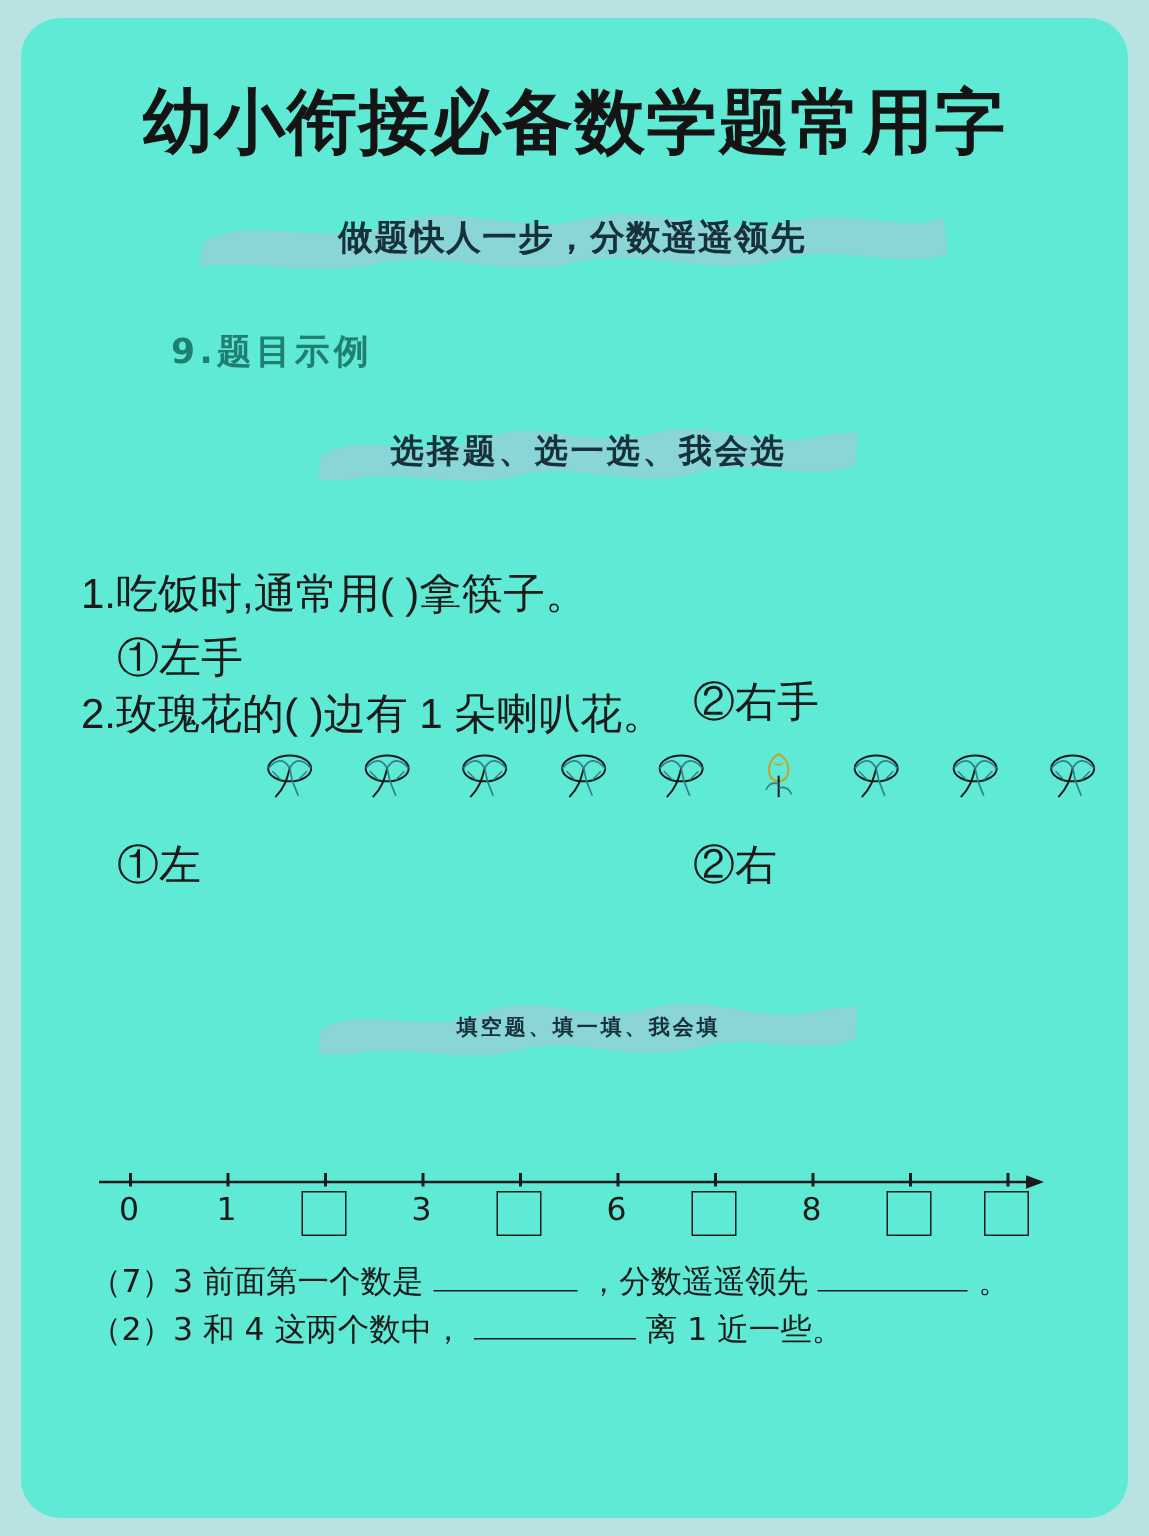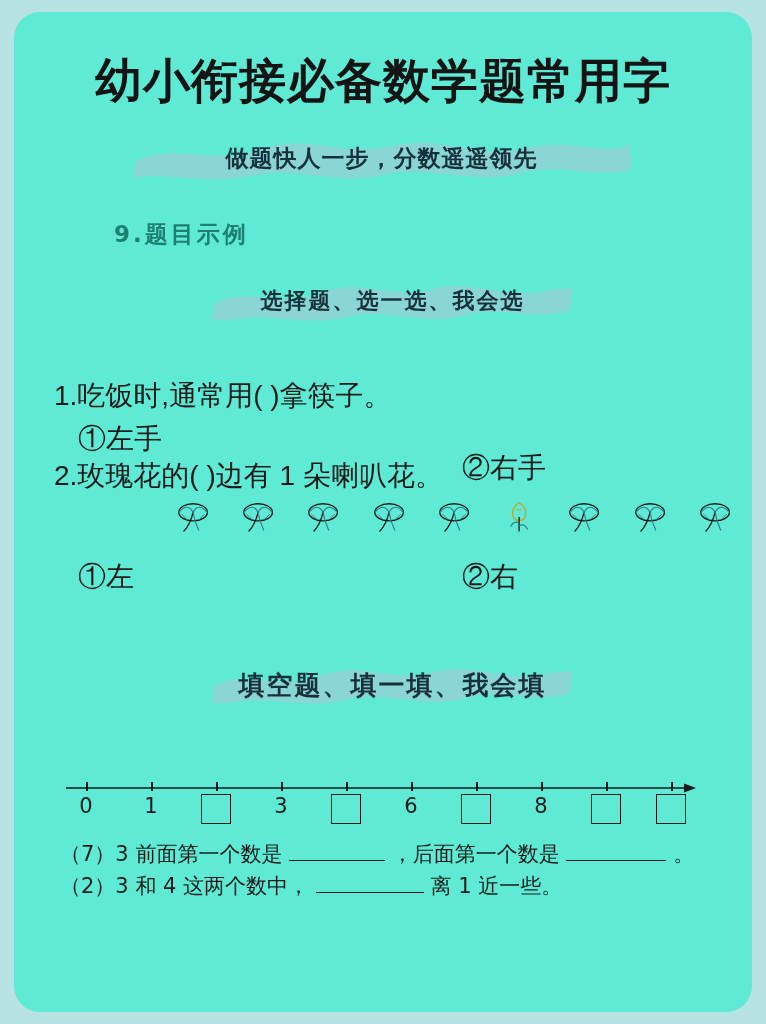--- a/index.html
+++ b/index.html
@@ -97,21 +97,21 @@
     letter-spacing: 2px;
   }
 
   .banner-fill {
     left: 196px;
     top: 652px;
     width: 365px;
     height: 42px;
   }
   .banner-fill .btext {
-    font-size: 26px;
+    font-size: 14px;
     color: #17313b;
     letter-spacing: 2px;
   }
 
   
   .qtext {
     position: absolute;
     font-family: Liberation Sans, sans-serif;
     font-size: 28px;
     color: #1a1a1a;
@@ -343,21 +343,21 @@
       <div class="nlbox" style="left:395px;"></div>
       <div class="nlitem" style="left:455px;">8</div>
       <div class="nlbox" style="left:525px;"></div>
       <div class="nlbox" style="left:590px;"></div>
     </div>
   </div>
 
   <div class="bq bq1">
     <span>（7）3 前面第一个数是</span>
     <span class="blank-u b-long"></span>
-    <span>，后面第一个数是</span>
+    <span>，分数遥遥领先</span>
     <span class="blank-u b-long2"></span>
     <span>。</span>
   </div>
 
   <div class="bq bq2">
     <span>（2）3 和 4 这两个数中，</span>
     <span class="blank-u b-mid"></span>
     <span>离 1 近一些。</span>
   </div>
 

